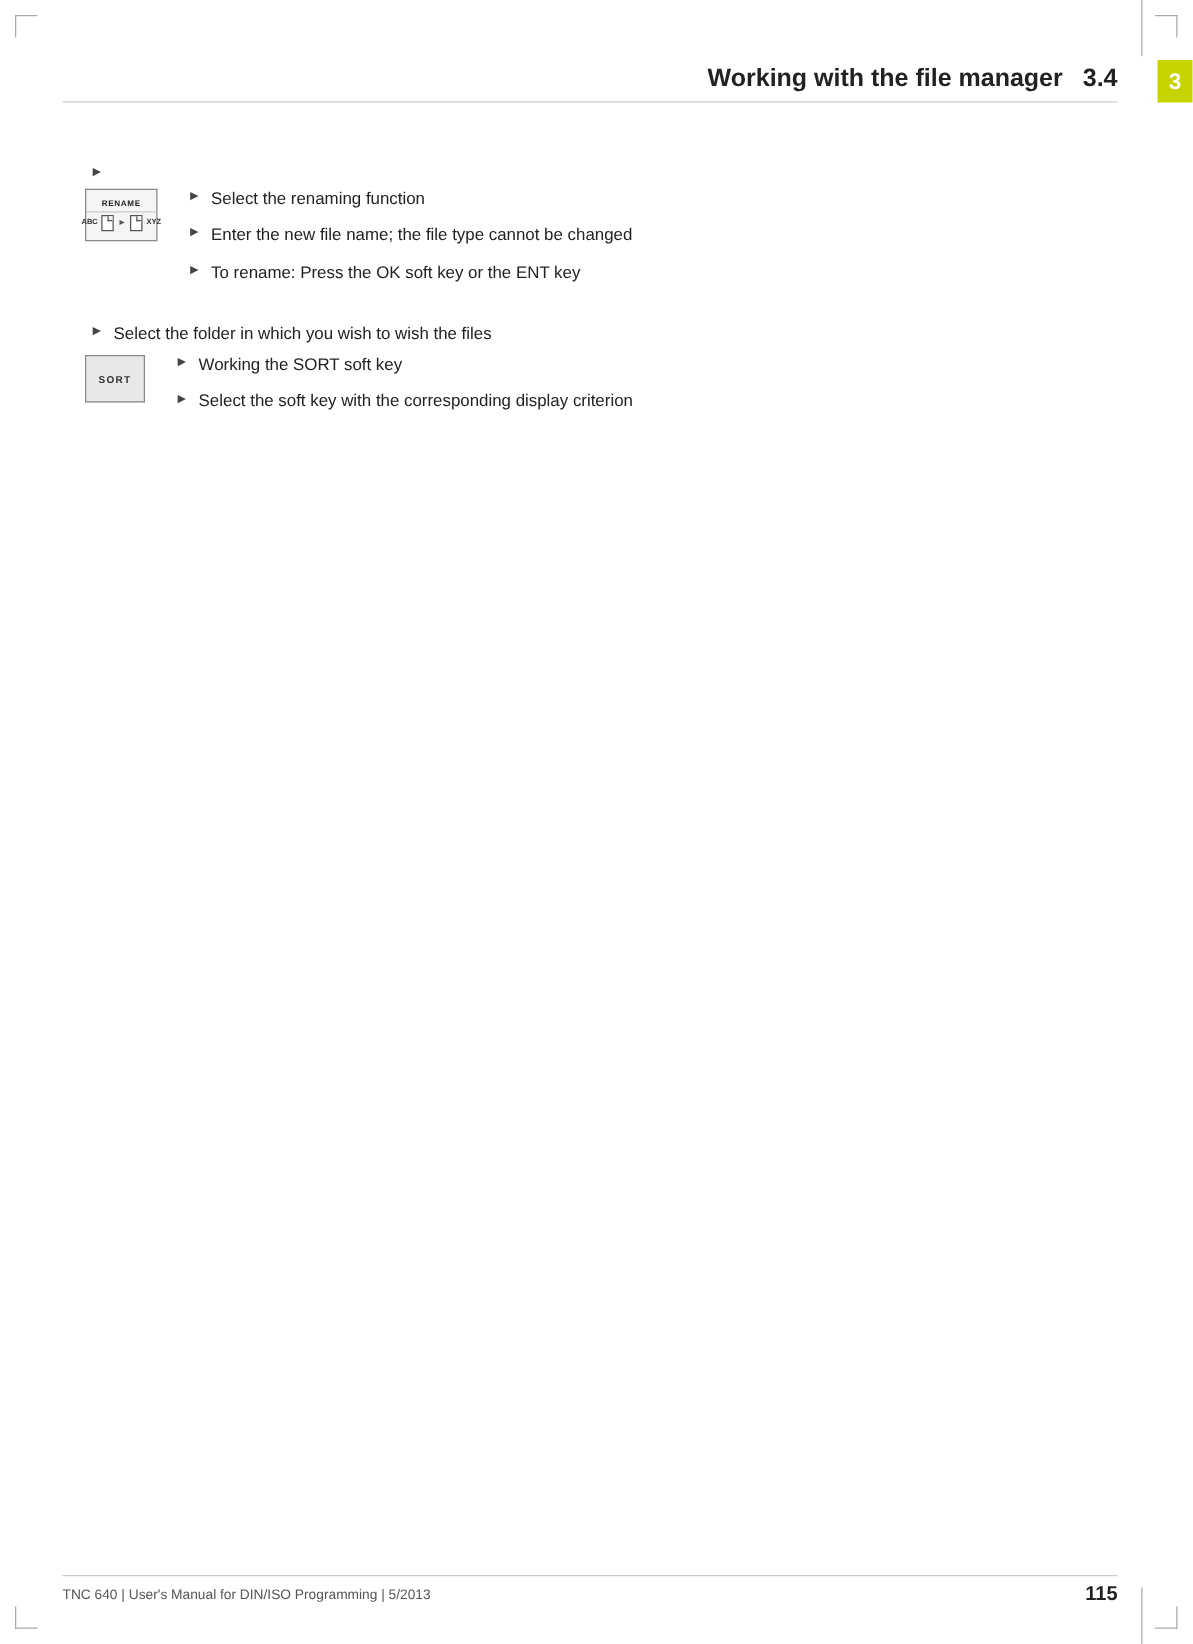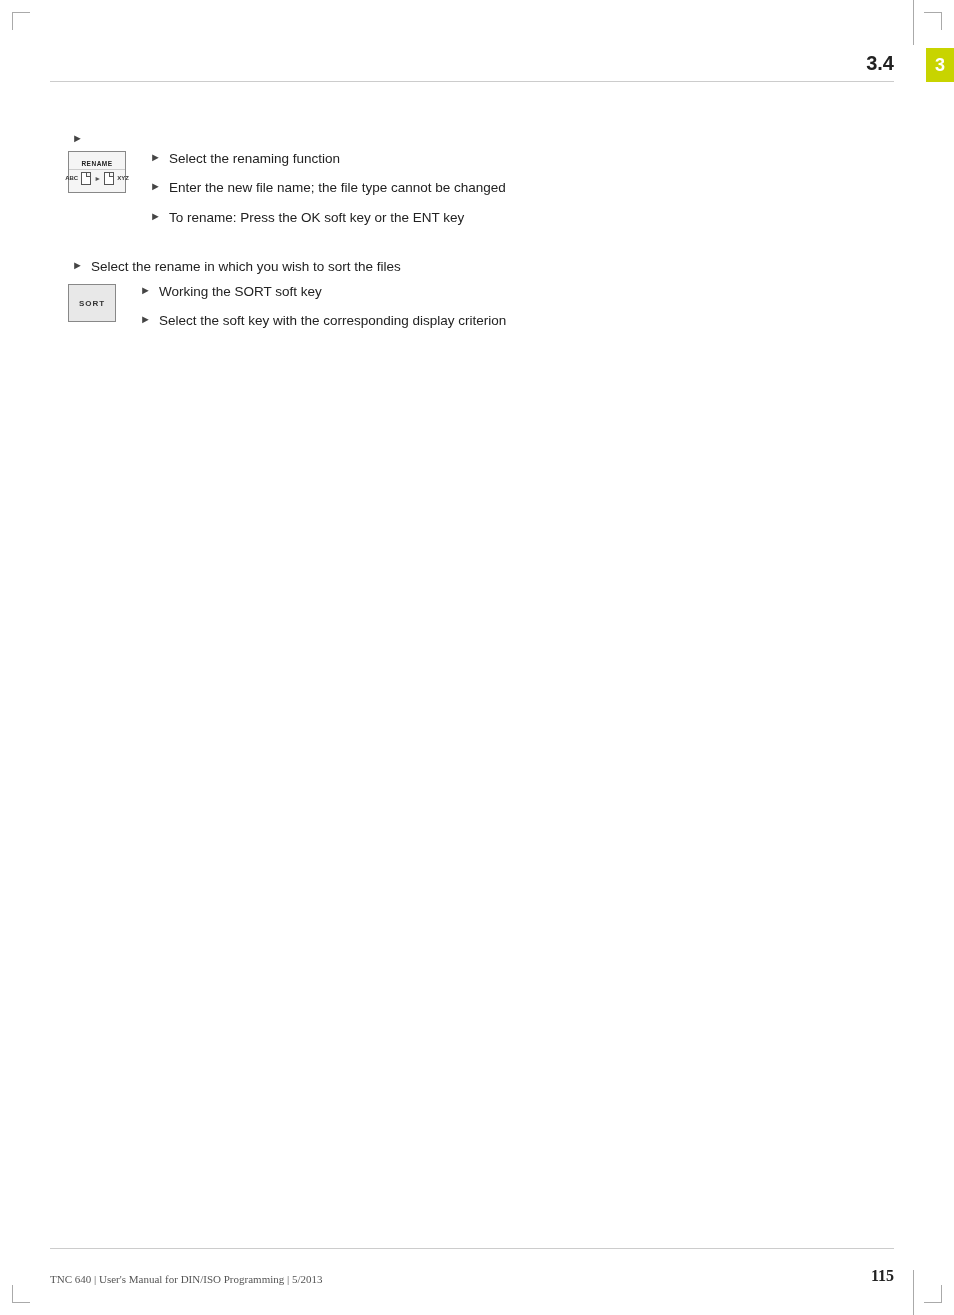--- a/index.html
+++ b/index.html
@@ -237,24 +237,23 @@
     }
 
     
     .page-footer {
       position: absolute;
       bottom: 30px;
       left: 50px;
       right: 60px;
       display: flex;
       justify-content: space-between;
-      align-items: flex-end;
+      align-items: center;
       border-top: 1px solid #ccc;
-      padding-top: 18px;
-      font-family: Liberation Serif, serif;
+      padding-top: 6px;
     }
 
     .footer-text {
       font-size: 11px;
       color: #555;
     }
 
     .footer-page {
       font-size: 16px;
       font-weight: bold;
@@ -270,20 +269,21 @@
 <div class="corner-mark corner-br"></div>
 
 <div class="chapter-tab">
   <span class="chapter-tab-number">3</span>
 </div>
 
 <div class="top-right-line"></div>
 <div class="bottom-right-line"></div>
 
 <div class="page-header">
+  <span class="header-title">Working with the file manager</span>
   <span class="header-section">3.4</span>
 </div>
 
 <div class="content">
 
   <div>
 
     <div class="bullet-item">
       <span class="bullet-arrow">►</span>
     </div>
@@ -317,21 +317,21 @@
           <span class="bullet-text">To rename: Press the OK soft key or the ENT key</span>
         </div>
       </div>
     </div>
   </div>
 
   <div class="sorting-section">
 
     <div class="bullet-item">
       <span class="bullet-arrow">►</span>
-      <span class="bullet-text">Select the rename in which you wish to sort the files</span>
+      <span class="bullet-text">Select the folder in which you wish to wish the files</span>
     </div>
 
     <div class="icon-bullets-group">
 
       <div class="icon-box">
         <div class="sort-icon">SORT</div>
       </div>
 
       <div class="sub-bullets">
         <div class="bullet-item">

